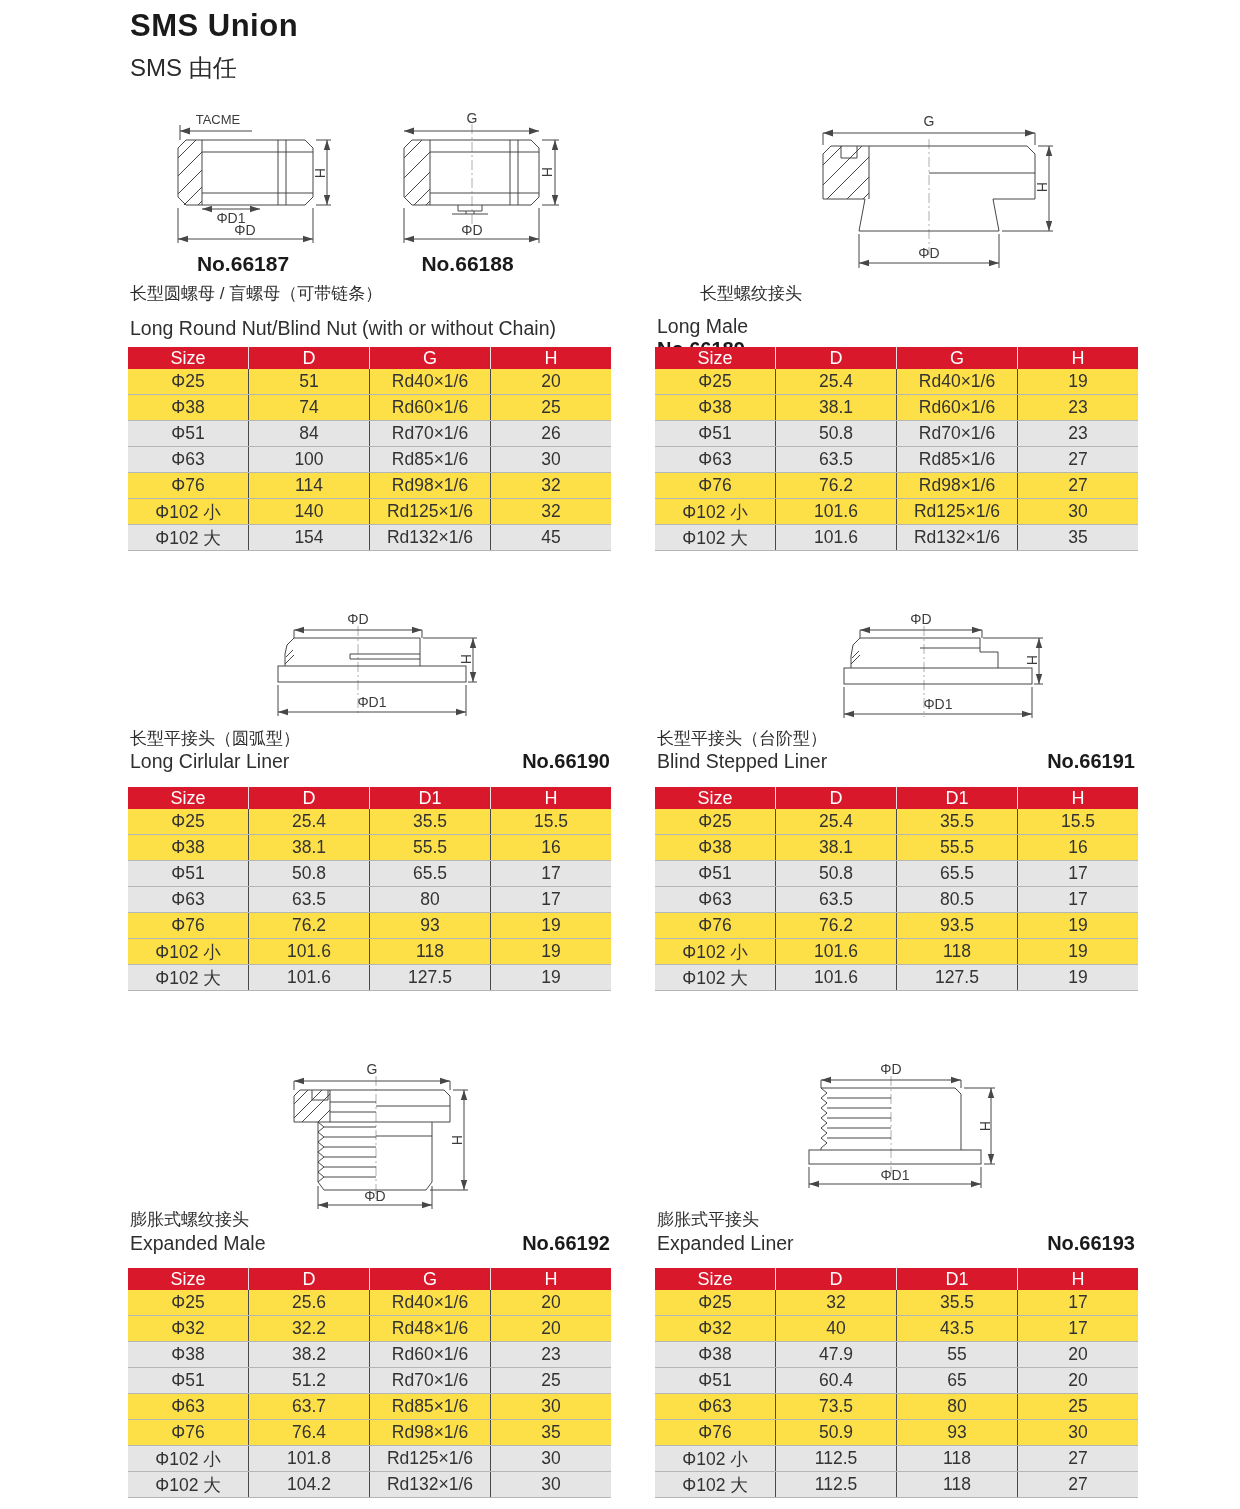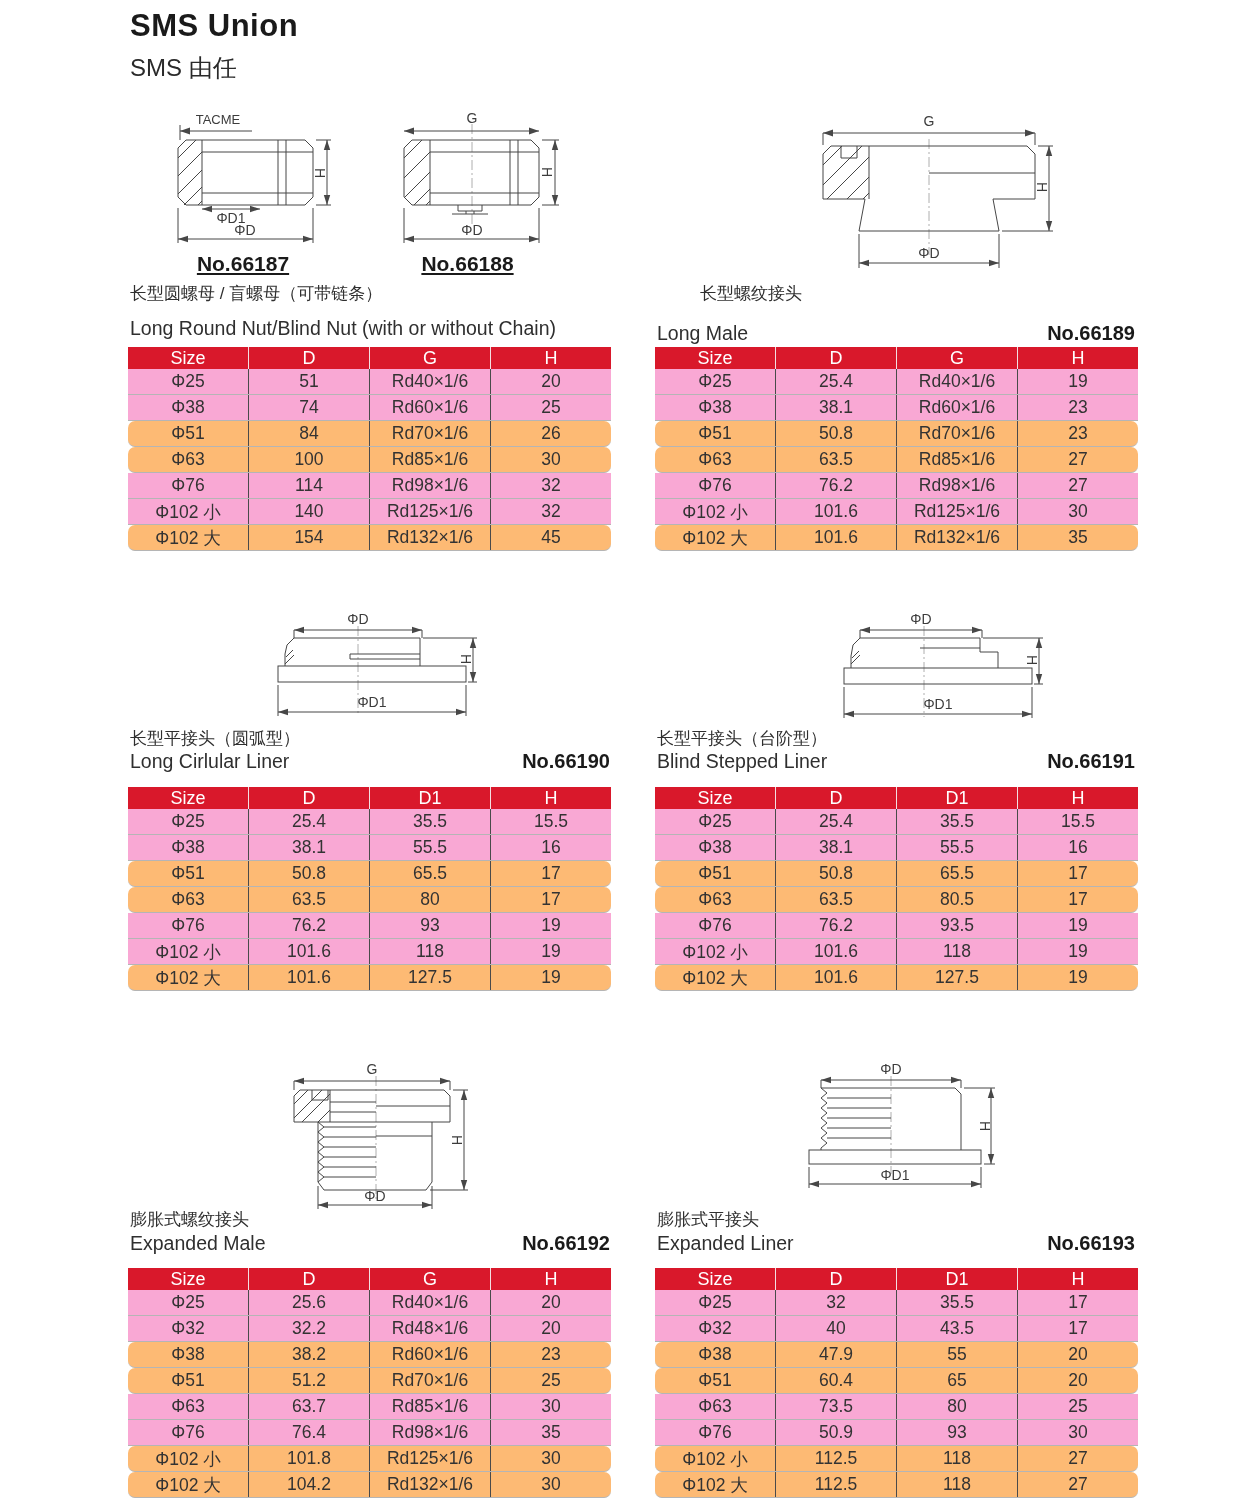--- a/index.html
+++ b/index.html
@@ -1,31 +1,31 @@
 <!DOCTYPE html>
 <html><head>
 <meta charset="utf-8">
 <style>
   html,body{margin:0;padding:0;background:#ffffff;}
   body{font-family:"Liberation Sans","DejaVu Sans",sans-serif;color:#2a2a2a;}
   #page{position:relative;width:1240px;height:1509px;background:#fff;overflow:hidden;}
   .abs{position:absolute;}
   .page-title{font-size:31px;font-weight:700;color:#1a1a1a;letter-spacing:0.5px;}
   .page-sub{font-size:24px;color:#2a2a2a;}
-  .part-no-big{font-size:21px;font-weight:700;color:#1a1a1a;text-align:center;text-decoration:underline;}
+  .part-no-big{font-size:21px;font-weight:700;color:#1a1a1a;text-align:center;}
   .sec-zh{font-size:17px;color:#2f2f2f;}
   .sec-row{display:flex;justify-content:space-between;align-items:baseline;}
   .sec-en{font-size:19.5px;color:#2f2f2f;}
   .sec-no{font-size:20px;font-weight:700;color:#1a1a1a;}
   .table{width:483px;font-size:17.5px;color:#333;}
   .thead{display:flex;background:#D9182B;color:#fff;height:22px;align-items:center;font-size:18px;}
   .th{flex:1;text-align:center;border-left:1.5px solid #f3dfe1;height:100%;display:flex;align-items:center;justify-content:center;box-sizing:border-box;}
   .th:first-child{border-left:none;}
-  .tr{display:flex;height:25px;border-bottom:1px solid #b5b5b5;background:#f9a8d4;}
-  .tr.alt{background:#fdba74;border-radius:7px;}
+  .tr{display:flex;height:25px;border-bottom:1px solid #b5b5b5;background:#fde047;}
+  .tr.alt{background:#e5e5e5;}
   .td{flex:1;text-align:center;border-left:1px solid #4a4a4a;height:100%;display:flex;align-items:center;justify-content:center;box-sizing:border-box;}
   .td:first-child{border-left:none;}
   svg .ol{stroke:#474747;fill:none;stroke-width:1;}
   svg .cl{stroke:#9a9a9a;fill:none;stroke-width:0.8;stroke-dasharray:10 3 2 3;}
   svg .ar{fill:#474747;stroke:none;}
   svg text.dim{font-family:"Liberation Sans","DejaVu Sans",sans-serif;font-size:14px;fill:#3c3c3c;}
 </style>
 </head>
 <body>
 
@@ -150,21 +150,21 @@
         <path d="M194 150 L184 146.8 L184 153.2 Z"></path>
     </g>
     <text class="dim" x="124" y="13" text-anchor="middle">G</text>
     <text class="dim" x="124" y="145" text-anchor="middle">ΦD</text>
     <text class="dim" x="236" y="78" text-anchor="middle" transform="rotate(90 236 74)">H</text>
   </svg>
 
   <div class="abs sec-zh" style="left:130px;top:282px;">长型圆螺母 / 盲螺母（可带链条）</div>
   <div class="abs sec-en" style="left:130px;top:317px;">Long Round Nut/Blind Nut (with or without Chain)</div>
   <div class="abs sec-zh" style="left:657px;top:282px;margin-left:43px;">长型螺纹接头</div>
-  <div class="abs sec-row" style="left:657px;top:322px;width:478px;">
+  <div class="abs sec-row" style="left:657px;top:315px;width:478px;flex-direction:column;">
     <span class="sec-en">Long Male</span>
     <span class="sec-no">No.66189</span>
   </div>
 
   <div class="abs table" style="left:128px;top:347px;">
       <div class="thead">
         <span class="th">Size</span>
         <span class="th">D</span>
         <span class="th">G</span>
         <span class="th">H</span>

